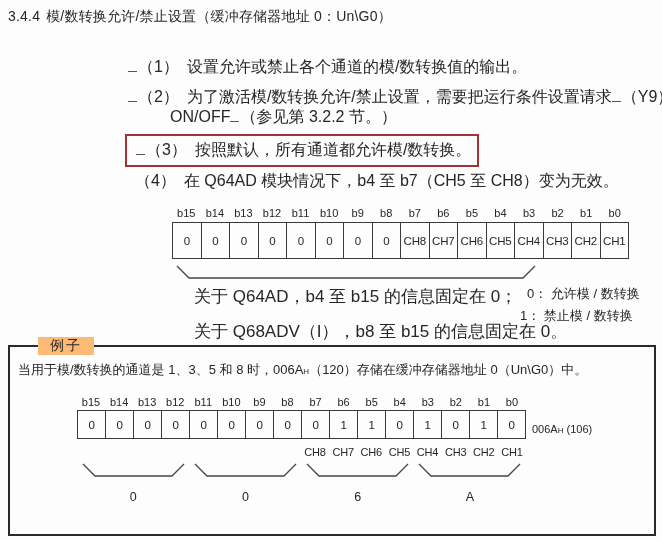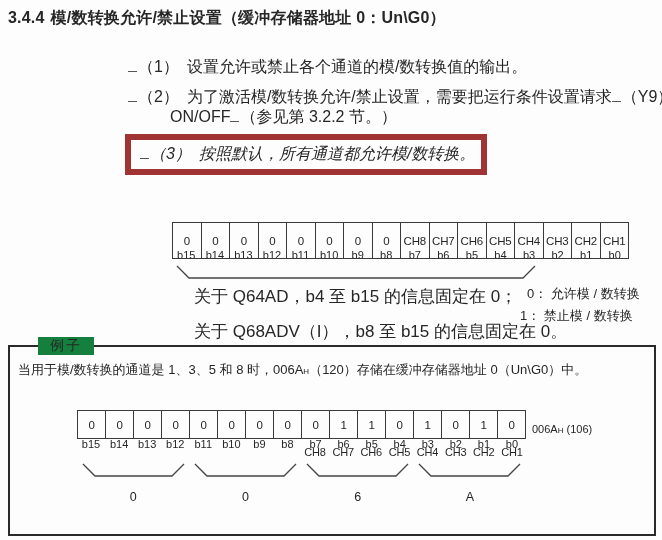--- a/index.html
+++ b/index.html
@@ -1,39 +1,39 @@
 <!DOCTYPE html>
 <html><head>
 <meta charset="utf-8">
 <style>
   html,body{margin:0;padding:0;background:#ffffff;}
   .page{position:relative;width:662px;height:540px;background:#fdfdfd;overflow:hidden;
         font-family:"Liberation Sans","DejaVu Sans",sans-serif;color:#262626;}
   .abs{position:absolute;}
-  .heading{font-size:16px;font-weight:bold;letter-spacing:.2px;white-space:nowrap;}
+  .heading{font-size:14px;font-weight:normal;letter-spacing:.2px;white-space:nowrap;}
   .heading .hnum{margin-right:6px;}
   .item{font-size:16px;white-space:nowrap;}
   .item .inum{margin-right:8px;}
   .tick{display:inline-block;width:9px;height:.85em;border-bottom:1px solid #555;margin-right:1px;}
-  .highlight-box{border:6px solid #7f1d1d;font-style:italic;}
+  .highlight-box{border:2px solid #7f1d1d;}
   .highlight-box .item{position:absolute;left:9px;top:4px;}
-  .hdrrow{display:flex;margin-top:42px;}
+  .hdrrow{display:flex;}
   .hdrrow .hcell{flex:1;text-align:center;font-size:11px;white-space:nowrap;}
   .bitrow{display:flex;}
   .bitrow .bitcell{flex:1;display:flex;align-items:center;justify-content:center;
                    font-size:11.5px;letter-spacing:-.2px;border:1px solid #3a3a3a;border-right:none;}
   .bitrow .bitcell:last-child{border-right:1px solid #3a3a3a;}
   .chrow{display:flex;}
   .chrow .chcell{flex:1;text-align:center;font-size:11px;letter-spacing:-.2px;}
   .hexrow{display:flex;}
   .hexrow .hexcell{flex:1;text-align:center;font-size:12.5px;}
   .note{font-size:17px;white-space:nowrap;}
   .legend{font-size:13px;white-space:nowrap;}
   .exbox{border:2px solid #2a2a2a;}
-  .exlabel{position:absolute;top:-10px;left:28px;background:#15803d;padding:0 12px;font-size:14px;letter-spacing:2px;}
+  .exlabel{position:absolute;top:-10px;left:28px;background:#fdba74;padding:0 12px;font-size:14px;letter-spacing:2px;}
   .extext{font-size:13px;white-space:nowrap;}
   .hexsub{font-size:8px;vertical-align:baseline;}
   .buflabel{font-size:11px;white-space:nowrap;}
   svg.brace{display:block;}
 </style>
 </head>
 <body>
 
 <div class="page">
 
@@ -51,20 +51,23 @@
   <div class="abs item" style="left:170px;top:107px;text-align:center;">
     <span>ON/OFF</span><span class="tick"></span><span>（参见第 3.2.2 节。）</span>
   </div>
 
   <div class="abs highlight-box" style="left: 125px; top: 134px; width: 350px; height: 29px; border-color: rgb(160, 51, 51);">
     <div class="item">
       <span class="tick"></span><span class="inum">（3）</span><span>按照默认，所有通道都允许模/数转换。</span>
     </div>
   </div>
 
+  <div class="abs item" style="left:135px;top:171px;">
+    <span class="inum">（4）</span><span>在 Q64AD 模块情况下，b4 至 b7（CH5 至 CH8）变为无效。</span>
+  </div>
 
   <div class="abs hdrrow" style="left:172px;top:207px;width:457px;">
       <span class="hcell">b15</span>
       <span class="hcell">b14</span>
       <span class="hcell">b13</span>
       <span class="hcell">b12</span>
       <span class="hcell">b11</span>
       <span class="hcell">b10</span>
       <span class="hcell">b9</span>
       <span class="hcell">b8</span>

